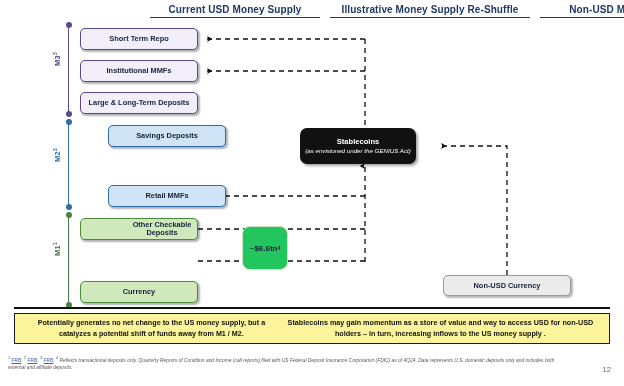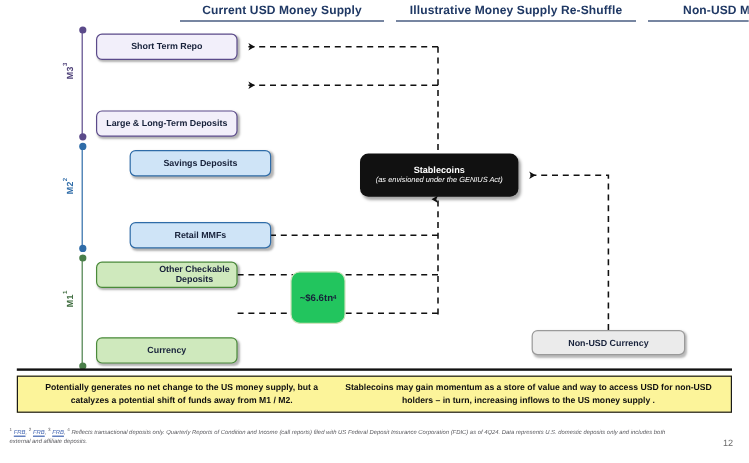--- a/index.html
+++ b/index.html
@@ -117,21 +117,21 @@
   #bline-m1 { top: 215px; height: 90px; }
   #bdot-m1-top { top: 212px; }
   #bdot-m1-bot { top: 302px; }
   #blabel-m1 { top: 242px; }
 
   
   #box-stablecoins {
     position: absolute;
     left: 300px;
     top: 128px;
-    width: 132px;
+    width: 116px;
     height: 36px;
     background: #111111;
     border-radius: 7px;
     box-shadow: 2px 2px 2.5px rgba(0,0,0,0.35);
     display: flex;
     flex-direction: column;
     align-items: center;
     justify-content: center;
     box-sizing: border-box;
   }
@@ -307,20 +307,21 @@
     <path d="M198,196 L365,196" stroke="#111111" stroke-width="1.3" fill="none" stroke-dasharray="5,4"></path>
 
     <path d="M198,229 L365,229" stroke="#111111" stroke-width="1.3" fill="none" stroke-dasharray="5,4"></path>
 
     <path d="M198,261 L365,261" stroke="#111111" stroke-width="1.3" fill="none" stroke-dasharray="5,4"></path>
 
     <path d="M507,275 L507,146 L441,146" stroke="#111111" stroke-width="1.3" fill="none" stroke-dasharray="5,4" marker-end="url(#arrow-left)"></path>
   </svg>
 
   <div class="ms-box ms-m3" id="box-repo">Short Term Repo</div>
+  <div class="ms-box ms-m3" id="box-instmmf">Institutional MMFs</div>
   <div class="ms-box ms-m3" id="box-largedep">Large &amp; Long-Term Deposits</div>
 
   <div class="ms-box ms-m2" id="box-savings">Savings Deposits</div>
   <div class="ms-box ms-m2" id="box-retailmmf">Retail MMFs</div>
 
   <div class="ms-box ms-m1" id="box-othercheck">Other Checkable Deposits</div>
   <div class="ms-box ms-m1" id="box-currency">Currency</div>
 
   <div id="box-amount">
       <span>~$6.6tn</span>

